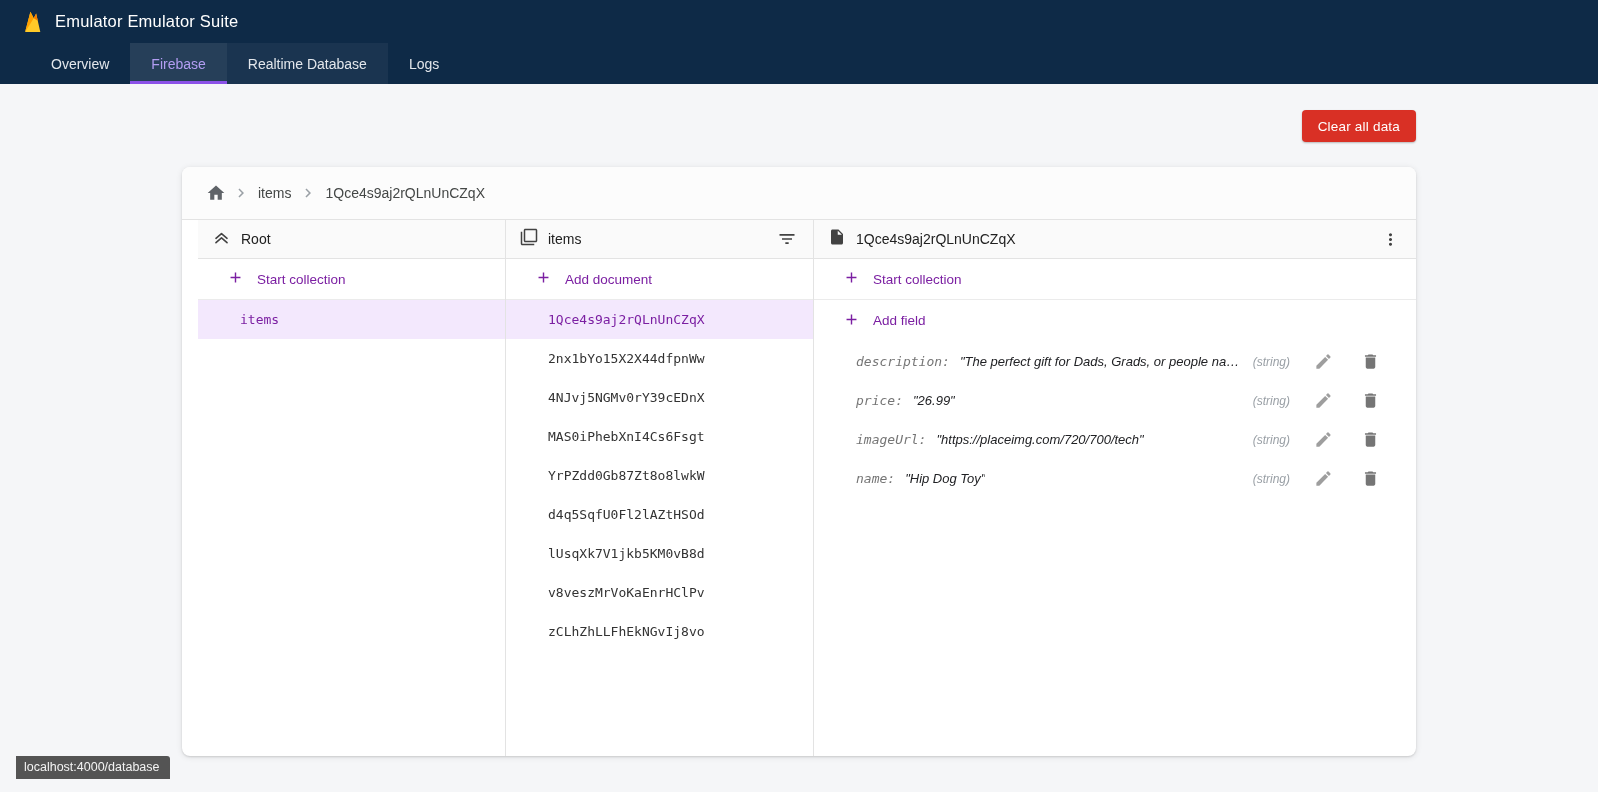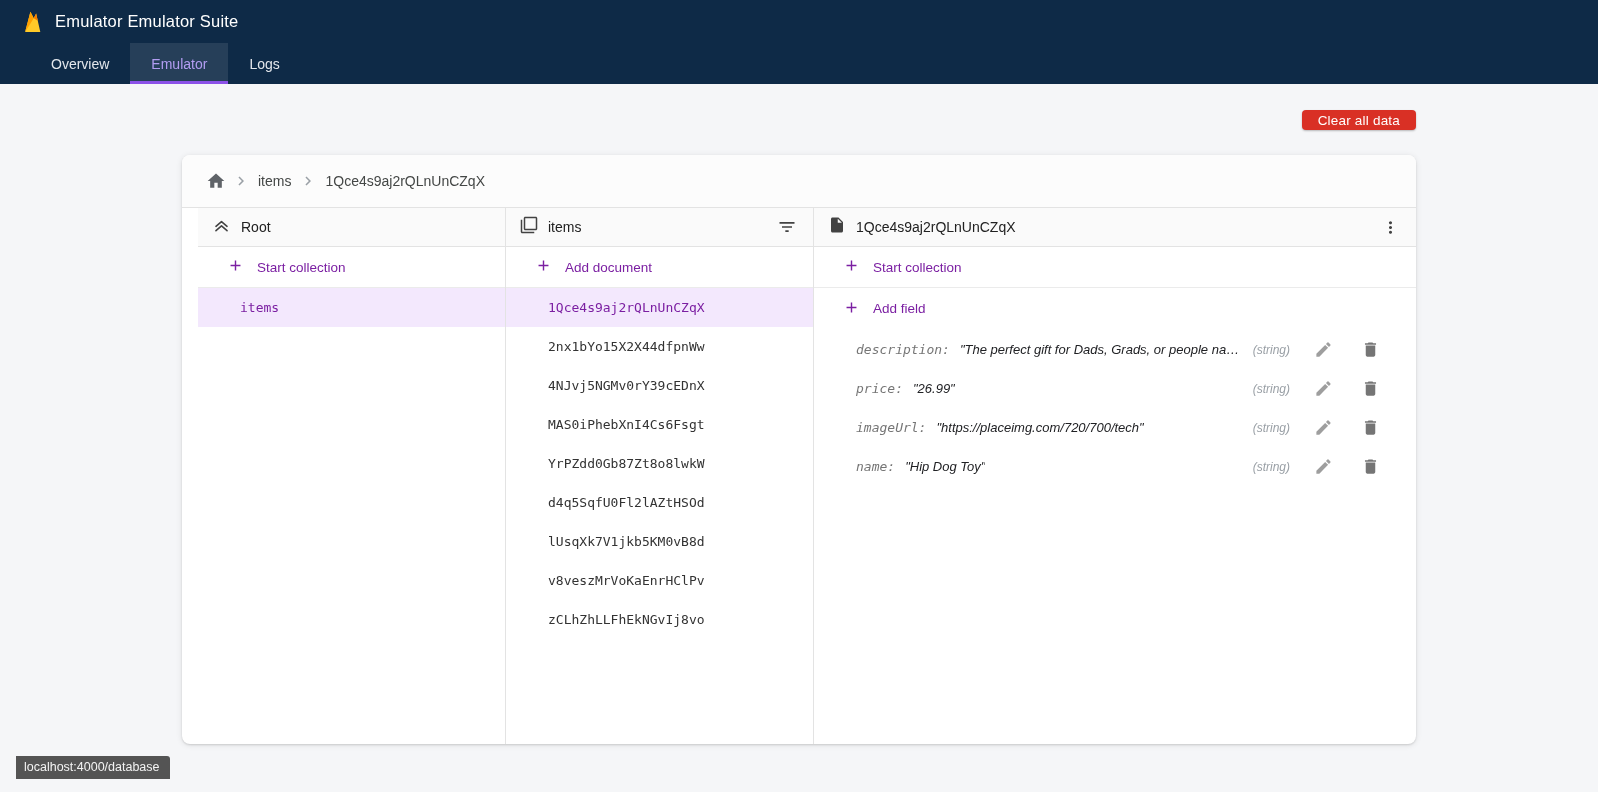--- a/index.html
+++ b/index.html
@@ -31,21 +31,21 @@
   .tab.highlight{background:rgba(255,255,255,.05);}
   .tab.active{background:rgba(255,255,255,.10);color:var(--tab-active-text);}
   .tab.active::after{content:"";position:absolute;left:0;right:0;bottom:0;height:3px;background:var(--tab-underline);}
 
   
   .content{width:1234px;margin:0 auto;}
   .clear-row{display:flex;justify-content:flex-end;padding:26px 0 25px;}
   .clear-btn{
     background:var(--danger);color:#fff;border:none;border-radius:4px;
     font-family:inherit;font-size:13.5px;font-weight:500;letter-spacing:.2px;
-    height:20px;padding:0 16px;cursor:pointer;box-shadow:0 1px 2px rgba(0,0,0,.25);
+    height:32px;padding:0 16px;cursor:pointer;box-shadow:0 1px 2px rgba(0,0,0,.25);
   }
 
   .card{
     background:#fff;border-radius:8px;height:589px;
     box-shadow:0 1px 2px rgba(0,0,0,.12),0 1px 6px rgba(0,0,0,.10);
     display:flex;flex-direction:column;overflow:hidden;
   }
 
   
   .breadcrumb{display:flex;align-items:center;height:53px;padding:0 22px;border-bottom:1px solid #e3e3e3;gap:4px;background:#fcfcfc;}
@@ -108,21 +108,24 @@
         <path fill="#F57C00" d="M13.4 10.6 L16.2 5.2 L18.1 13.6 Z"></path>
       </svg>
     </span>
     <span class="app-title">Emulator Emulator Suite</span>
   </div>
   <nav class="tabs">
       <div class="tab normal">
     <span>Overview</span>
   </div>
       <div class="tab active">
-    <span>Emulator</span>
+    <span>Firebase</span>
+  </div>
+      <div class="tab highlight">
+    <span>Realtime Database</span>
   </div>
       <div class="tab normal">
     <span>Logs</span>
   </div>
     </nav>
 </header>
 
 <main class="content">
 
   <div class="clear-row">

